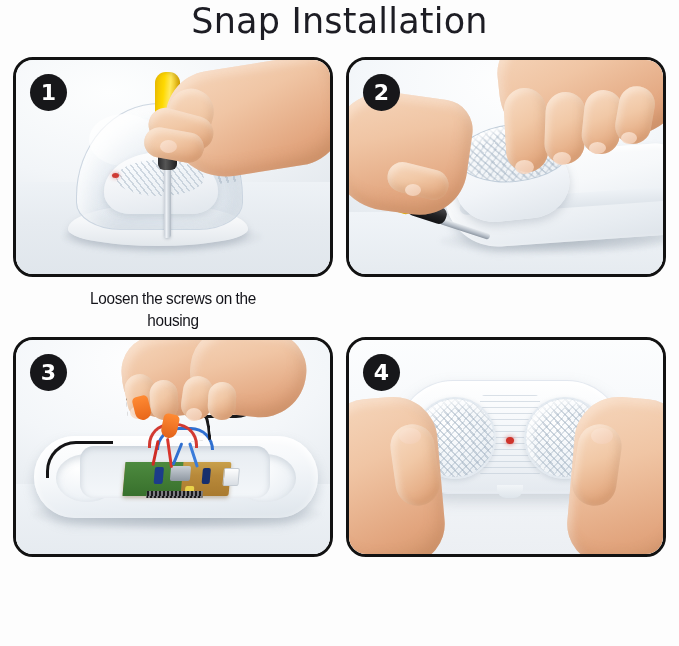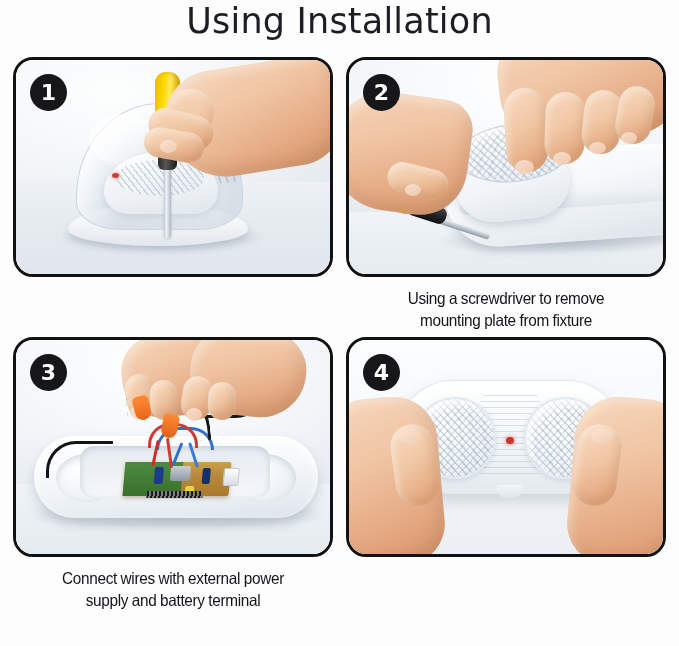--- a/index.html
+++ b/index.html
@@ -440,21 +440,21 @@
   .p4 .h-rt{ right:44px;top:84px;width:44px;height:82px;border-radius:22px;transform:rotate(8deg);}
   .p4 .h-rtn{right:50px;top:88px;width:22px;height:16px;}
   .p4 .h-r, .p4 .h-rt{ position:absolute; }
   .p4 .h-rtn{ position:absolute; }
 </style>
 </head>
 <body>
 
 <div id="page">
 
-  <div class="title">Using Installation</div>
+  <div class="title">Snap Installation</div>
 
   <div class="grid">
 
     <div class="cell">
       <div class="panel p1">
         <div class="scene">
           <div class="bg-grad"></div>
           <div class="table"></div>
           <div class="shadow" style="left:46px;bottom:22px;width:200px;height:30px;"></div>
           <div class="base"></div>
@@ -468,20 +468,24 @@
           <div class="shaft"></div>
           <div class="grip"></div>
           <div class="handle"></div>
           <div class="hand h-palm"></div>
           <div class="finger h-thumb"></div>
           <div class="finger h-f1"></div>
           <div class="finger h-f2"></div>
           <div class="nail h-nail"></div>
         </div>
         <div class="badge">1</div>
+      </div>
+      <div class="caption">
+        <span class="cap-line">Loosen the screws on the</span>
+        <span class="cap-line">housing</span>
       </div>
     </div>
 
     <div class="cell">
       <div class="panel p2">
         <div class="scene">
           <div class="bg-grad b2"></div>
           <div class="table"></div>
           <div class="shadow" style="left:90px;bottom:20px;width:230px;height:26px;"></div>
           <div class="fixture">
@@ -500,24 +504,20 @@
           <div class="finger h-rf1"></div>
           <div class="finger h-rf2"></div>
           <div class="finger h-rf3"></div>
           <div class="finger h-rf4"></div>
           <div class="nail h-rn1"></div>
           <div class="nail h-rn2"></div>
           <div class="nail h-rn3"></div>
           <div class="nail h-rn4"></div>
         </div>
         <div class="badge">2</div>
-      </div>
-      <div class="caption">
-        <span class="cap-line">Using a screwdriver to remove</span>
-        <span class="cap-line">mounting plate from fixture</span>
       </div>
     </div>
 
     <div class="cell r2">
       <div class="panel p3">
         <div class="scene">
           <div class="bg-grad b3"></div>
           <div class="table"></div>
           <div class="shadow" style="left:14px;bottom:24px;width:292px;height:32px;"></div>
           <div class="housing">
@@ -549,24 +549,20 @@
           <div class="nail h-ln"></div>
           <div class="nut1"></div>
           <div class="hand h-r"></div>
           <div class="finger h-rf1"></div>
           <div class="finger h-rf2"></div>
           <div class="nail h-rn"></div>
           <div class="nut2"></div>
         </div>
         <div class="badge">3</div>
       </div>
-      <div class="caption">
-        <span class="cap-line">Connect wires with external power</span>
-        <span class="cap-line">supply and battery terminal</span>
-      </div>
     </div>
 
     <div class="cell r2">
       <div class="panel p4">
         <div class="scene">
           <div class="wall"></div>
           <div class="plate"></div>
           <div class="fixture">
             <div class="vents"></div>
             <div class="lamp l"></div>

